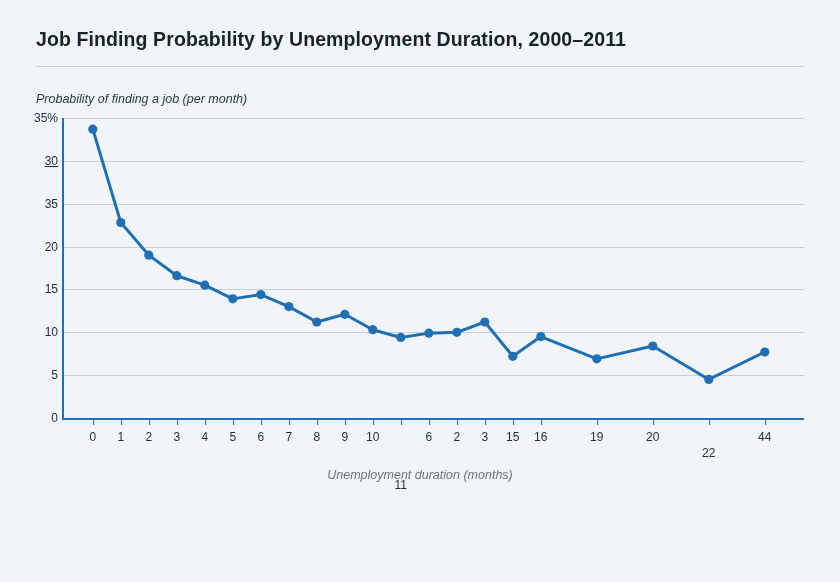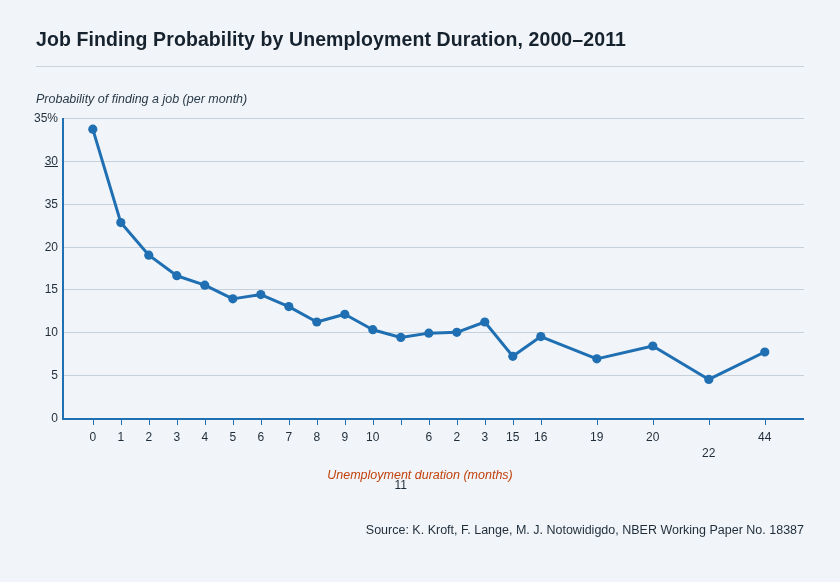--- a/index.html
+++ b/index.html
@@ -49,21 +49,21 @@
     white-space: nowrap;
   }
   .xlabel {
     position: absolute;
     left: 0;
     top: 468px;
     width: 840px;
     text-align: center;
     font-size: 12.5px;
     font-style: italic;
-    color: #c2410c;
+    color: #737373;
   }
   .source {
     position: absolute;
     right: 36px;
     top: 523px;
     font-size: 12.5px;
     color: #1f2d3a;
     white-space: nowrap;
   }
 
@@ -227,15 +227,14 @@
         <circle cx="450.80" cy="238.29" r="4.6" fill="#1f6fb2"></circle>
         <circle cx="478.80" cy="218.57" r="4.6" fill="#1f6fb2"></circle>
         <circle cx="534.80" cy="240.86" r="4.6" fill="#1f6fb2"></circle>
         <circle cx="590.80" cy="228.00" r="4.6" fill="#1f6fb2"></circle>
         <circle cx="646.80" cy="261.43" r="4.6" fill="#1f6fb2"></circle>
         <circle cx="702.80" cy="234.00" r="4.6" fill="#1f6fb2"></circle>
       </svg>
   </div>
 
   <div class="xlabel">Unemployment duration (months)</div>
-  <div class="source">Source: K. Kroft, F. Lange, M. J. Notowidigdo, NBER Working Paper No. 18387</div>
 
 </div>
 
 </body></html>

